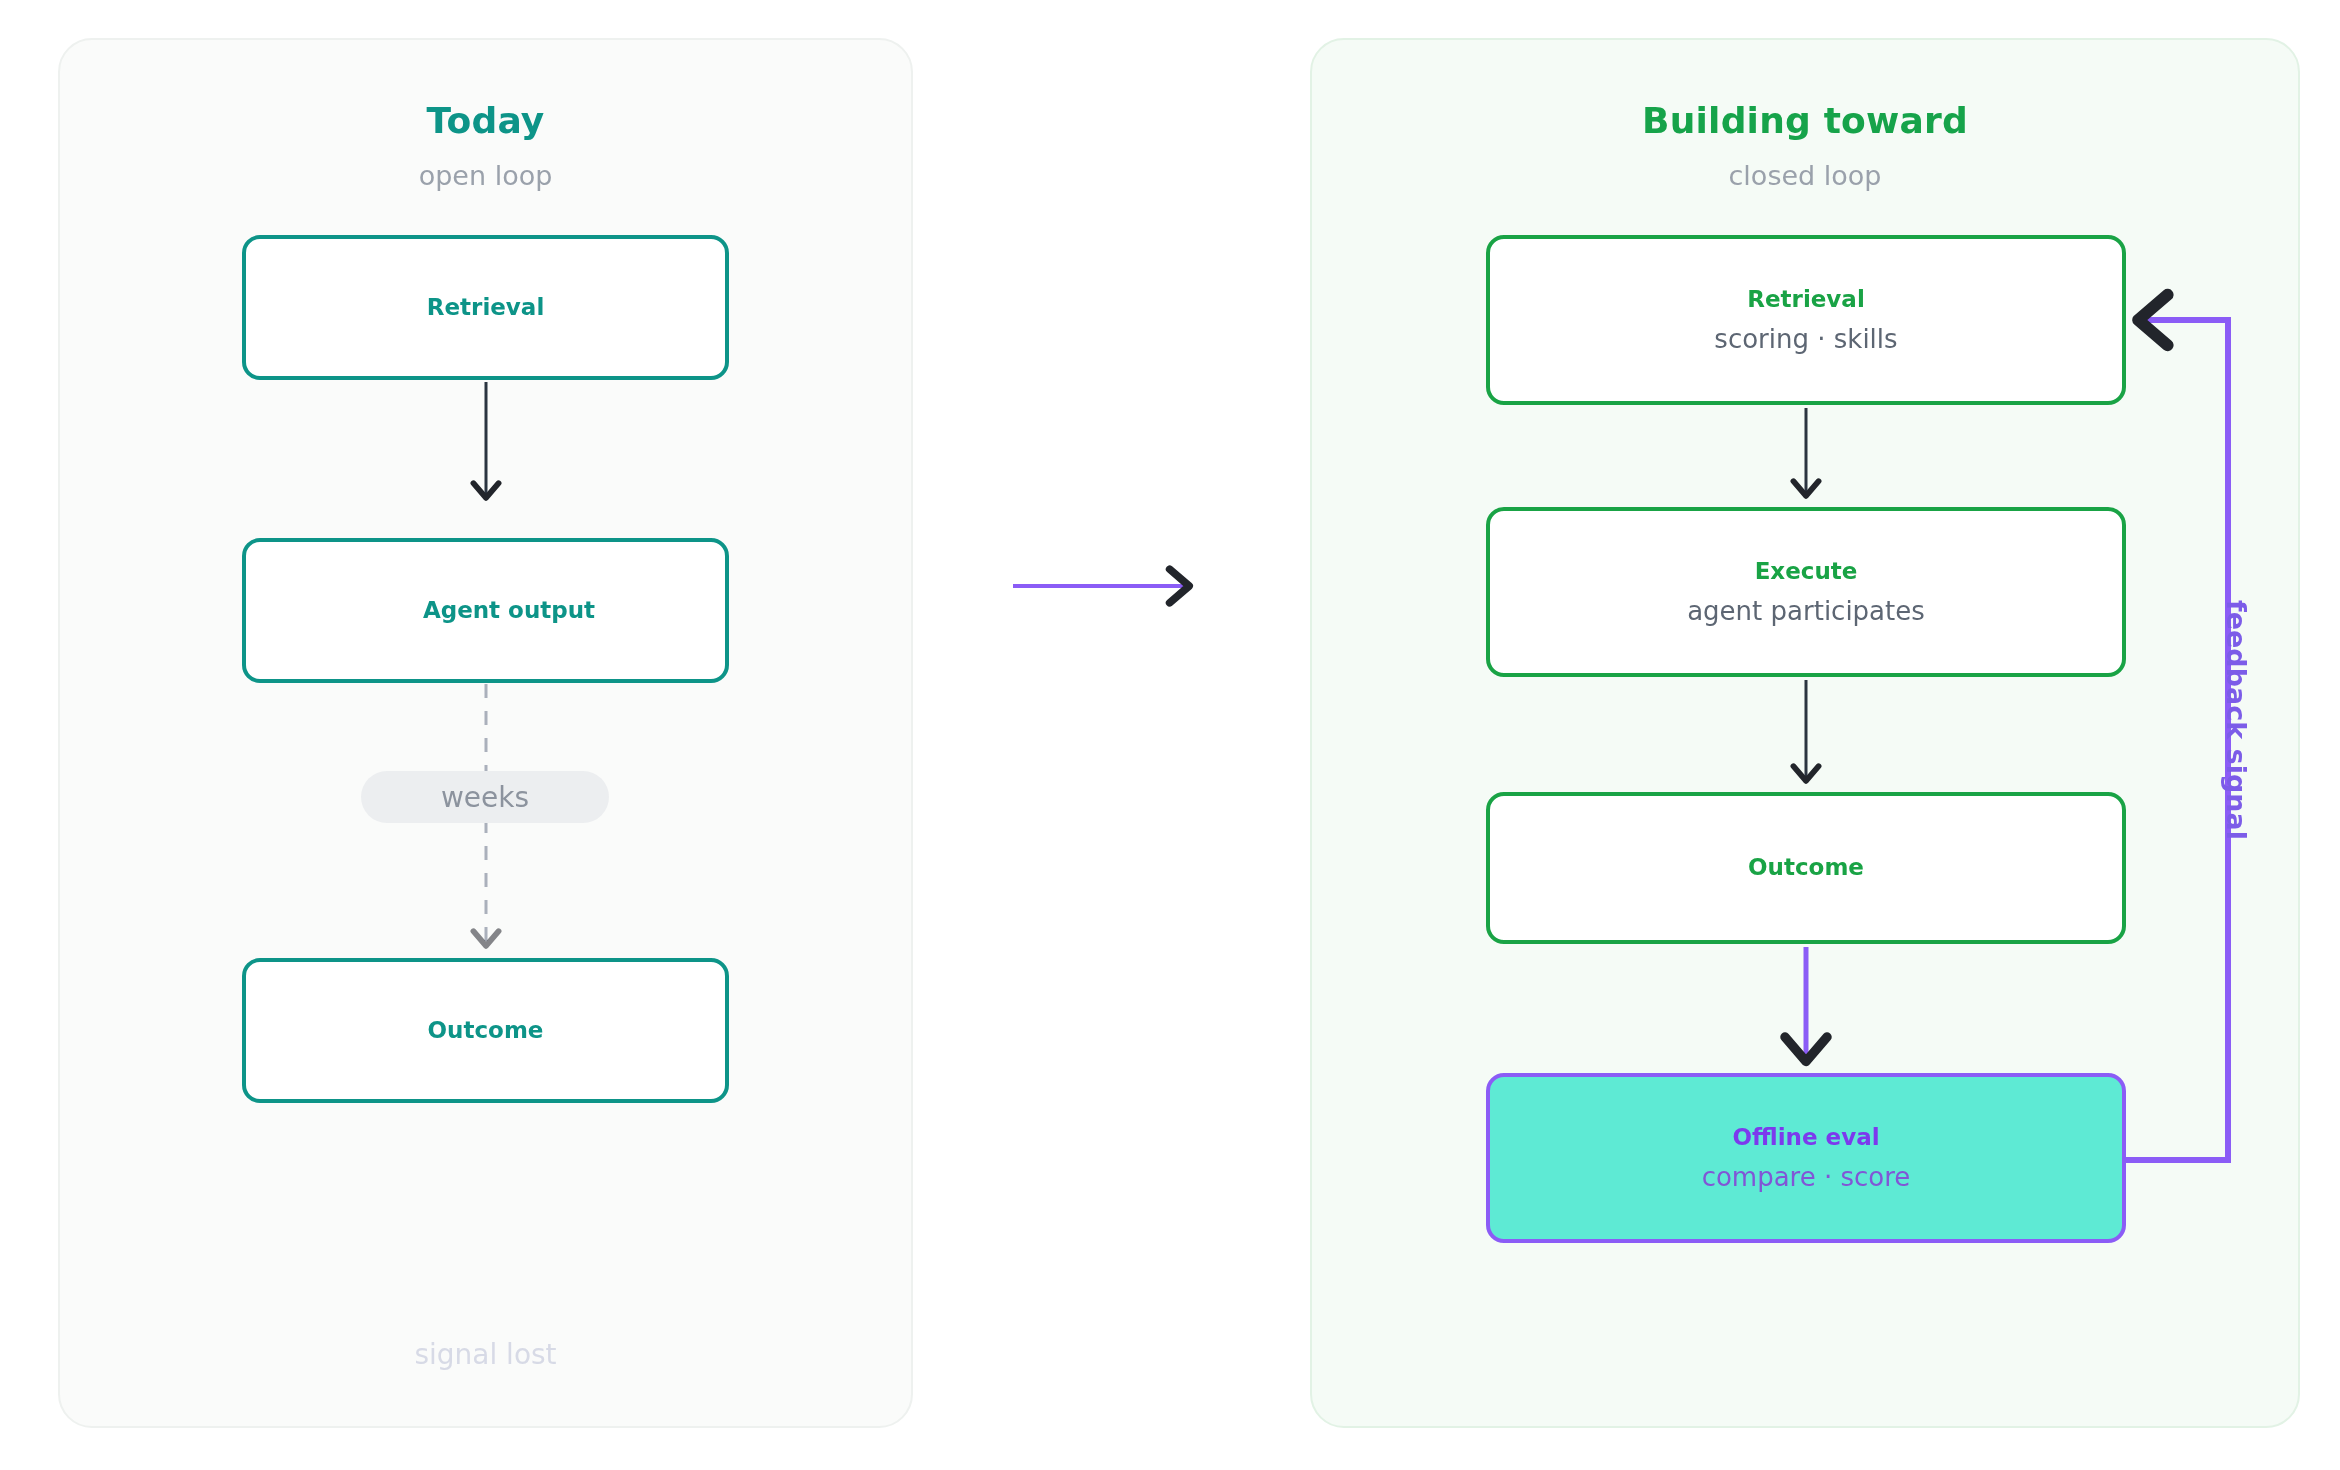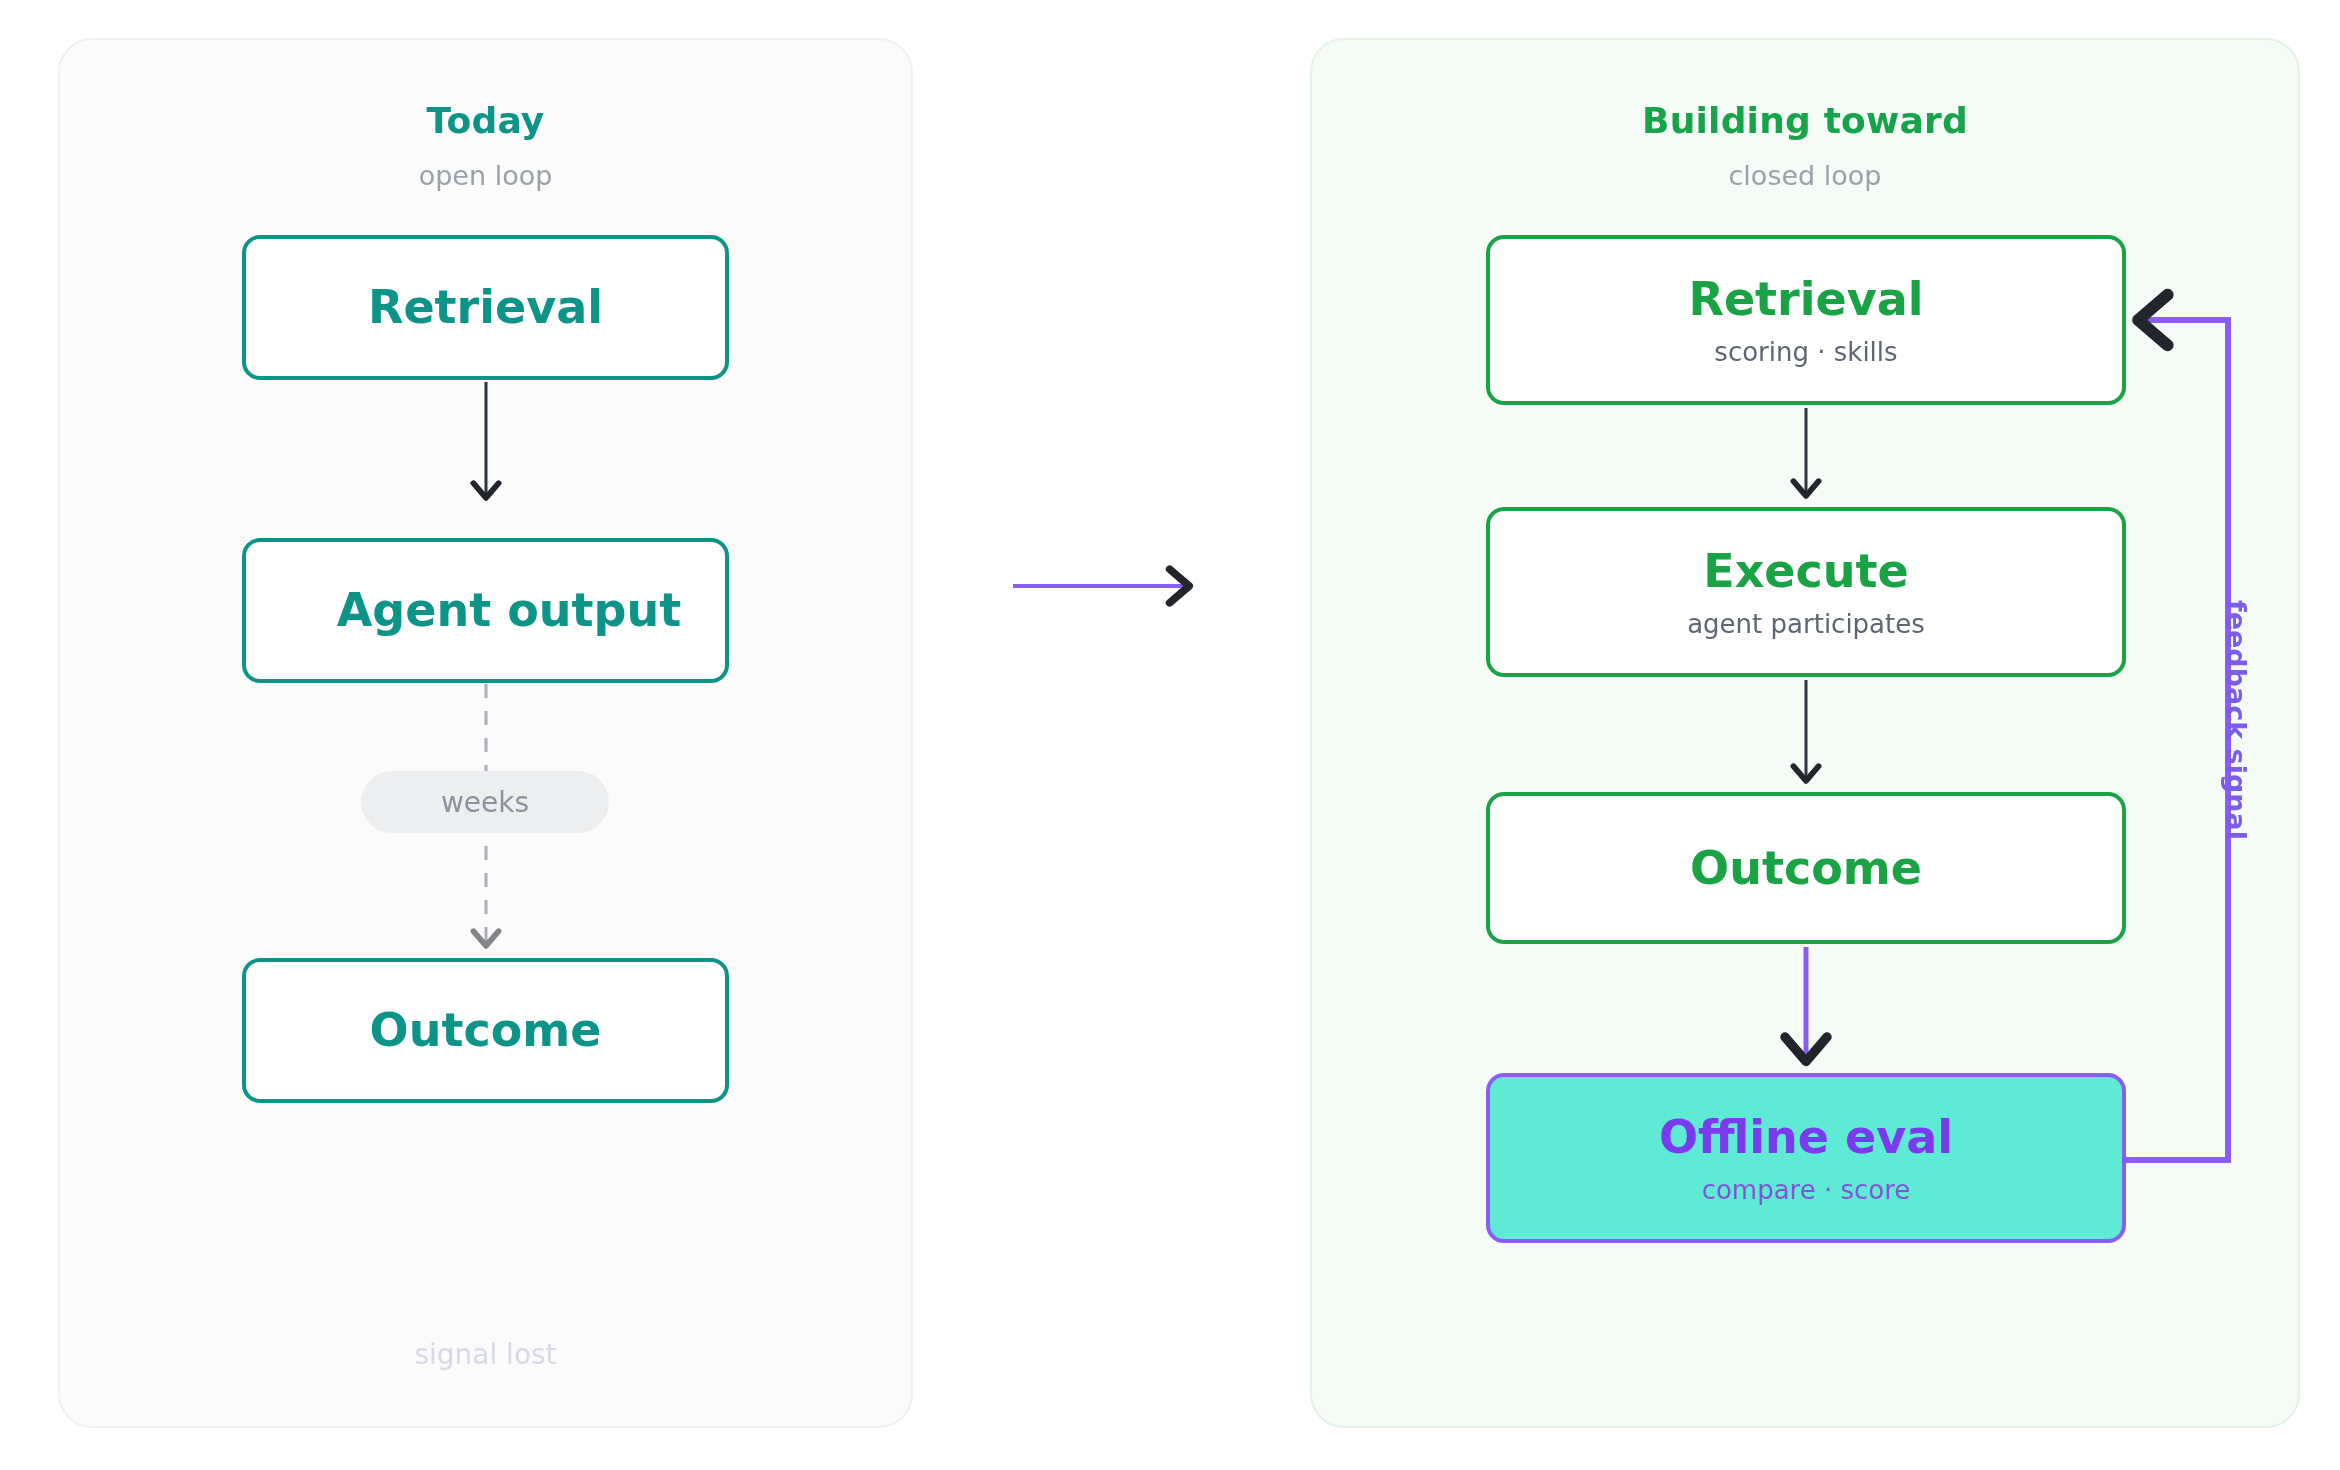--- a/index.html
+++ b/index.html
@@ -72,21 +72,21 @@
     border-radius: 18px;
     background: #ffffff;
     display: flex;
     flex-direction: column;
     align-items: center;
     justify-content: center;
     text-align: center;
   }
   .node .node-title {
     font-weight: bold;
-    font-size: 46px;
+    font-size: 23px;
     line-height: 1.1;
   }
   .node .node-sub {
     font-size: 26px;
     line-height: 1.1;
     margin-top: 13px;
     color: #5d6673;
   }
 
   .node-teal {
@@ -137,21 +137,21 @@
     pointer-events: none;
     overflow: visible;
   }
 
   
   .weeks-pill {
     position: absolute;
     left: 361px;
     top: 771px;
     width: 248px;
-    height: 62px;
+    height: 52px;
     border-radius: 34px;
     background: #eceef0;
     display: flex;
     align-items: center;
     justify-content: center;
     font-size: 28px;
     color: #8c939e;
   }
 
   

